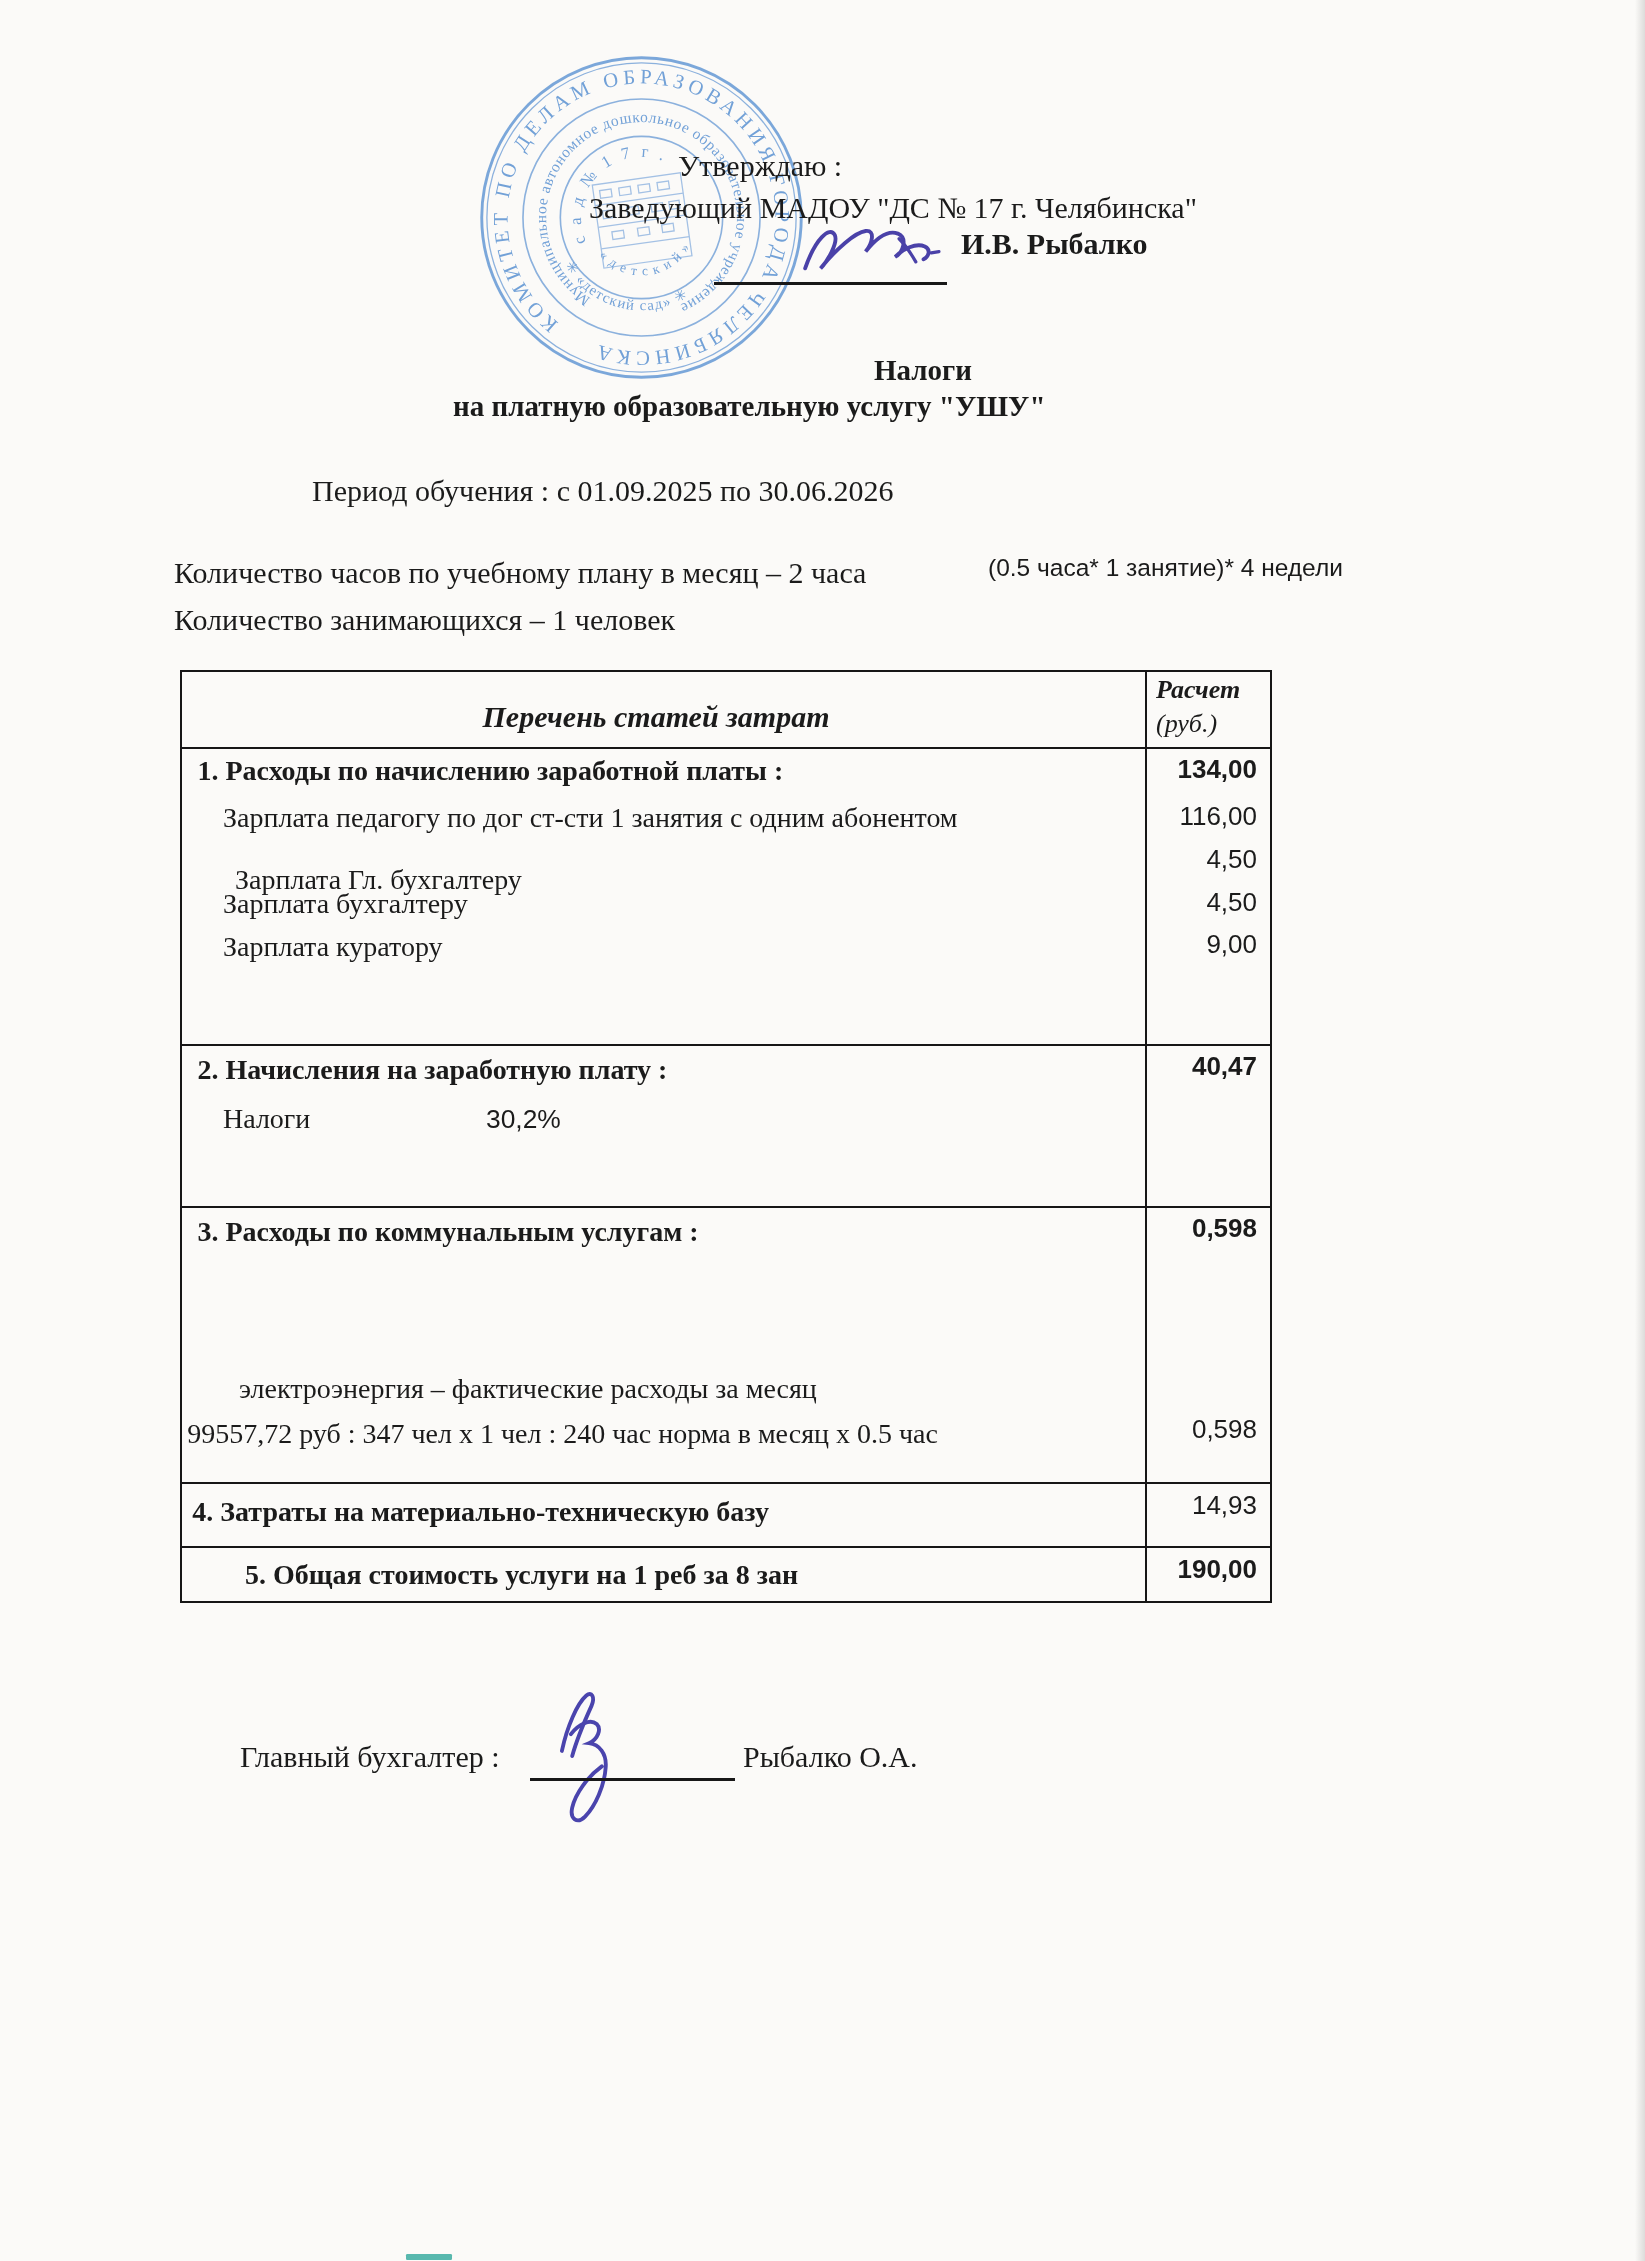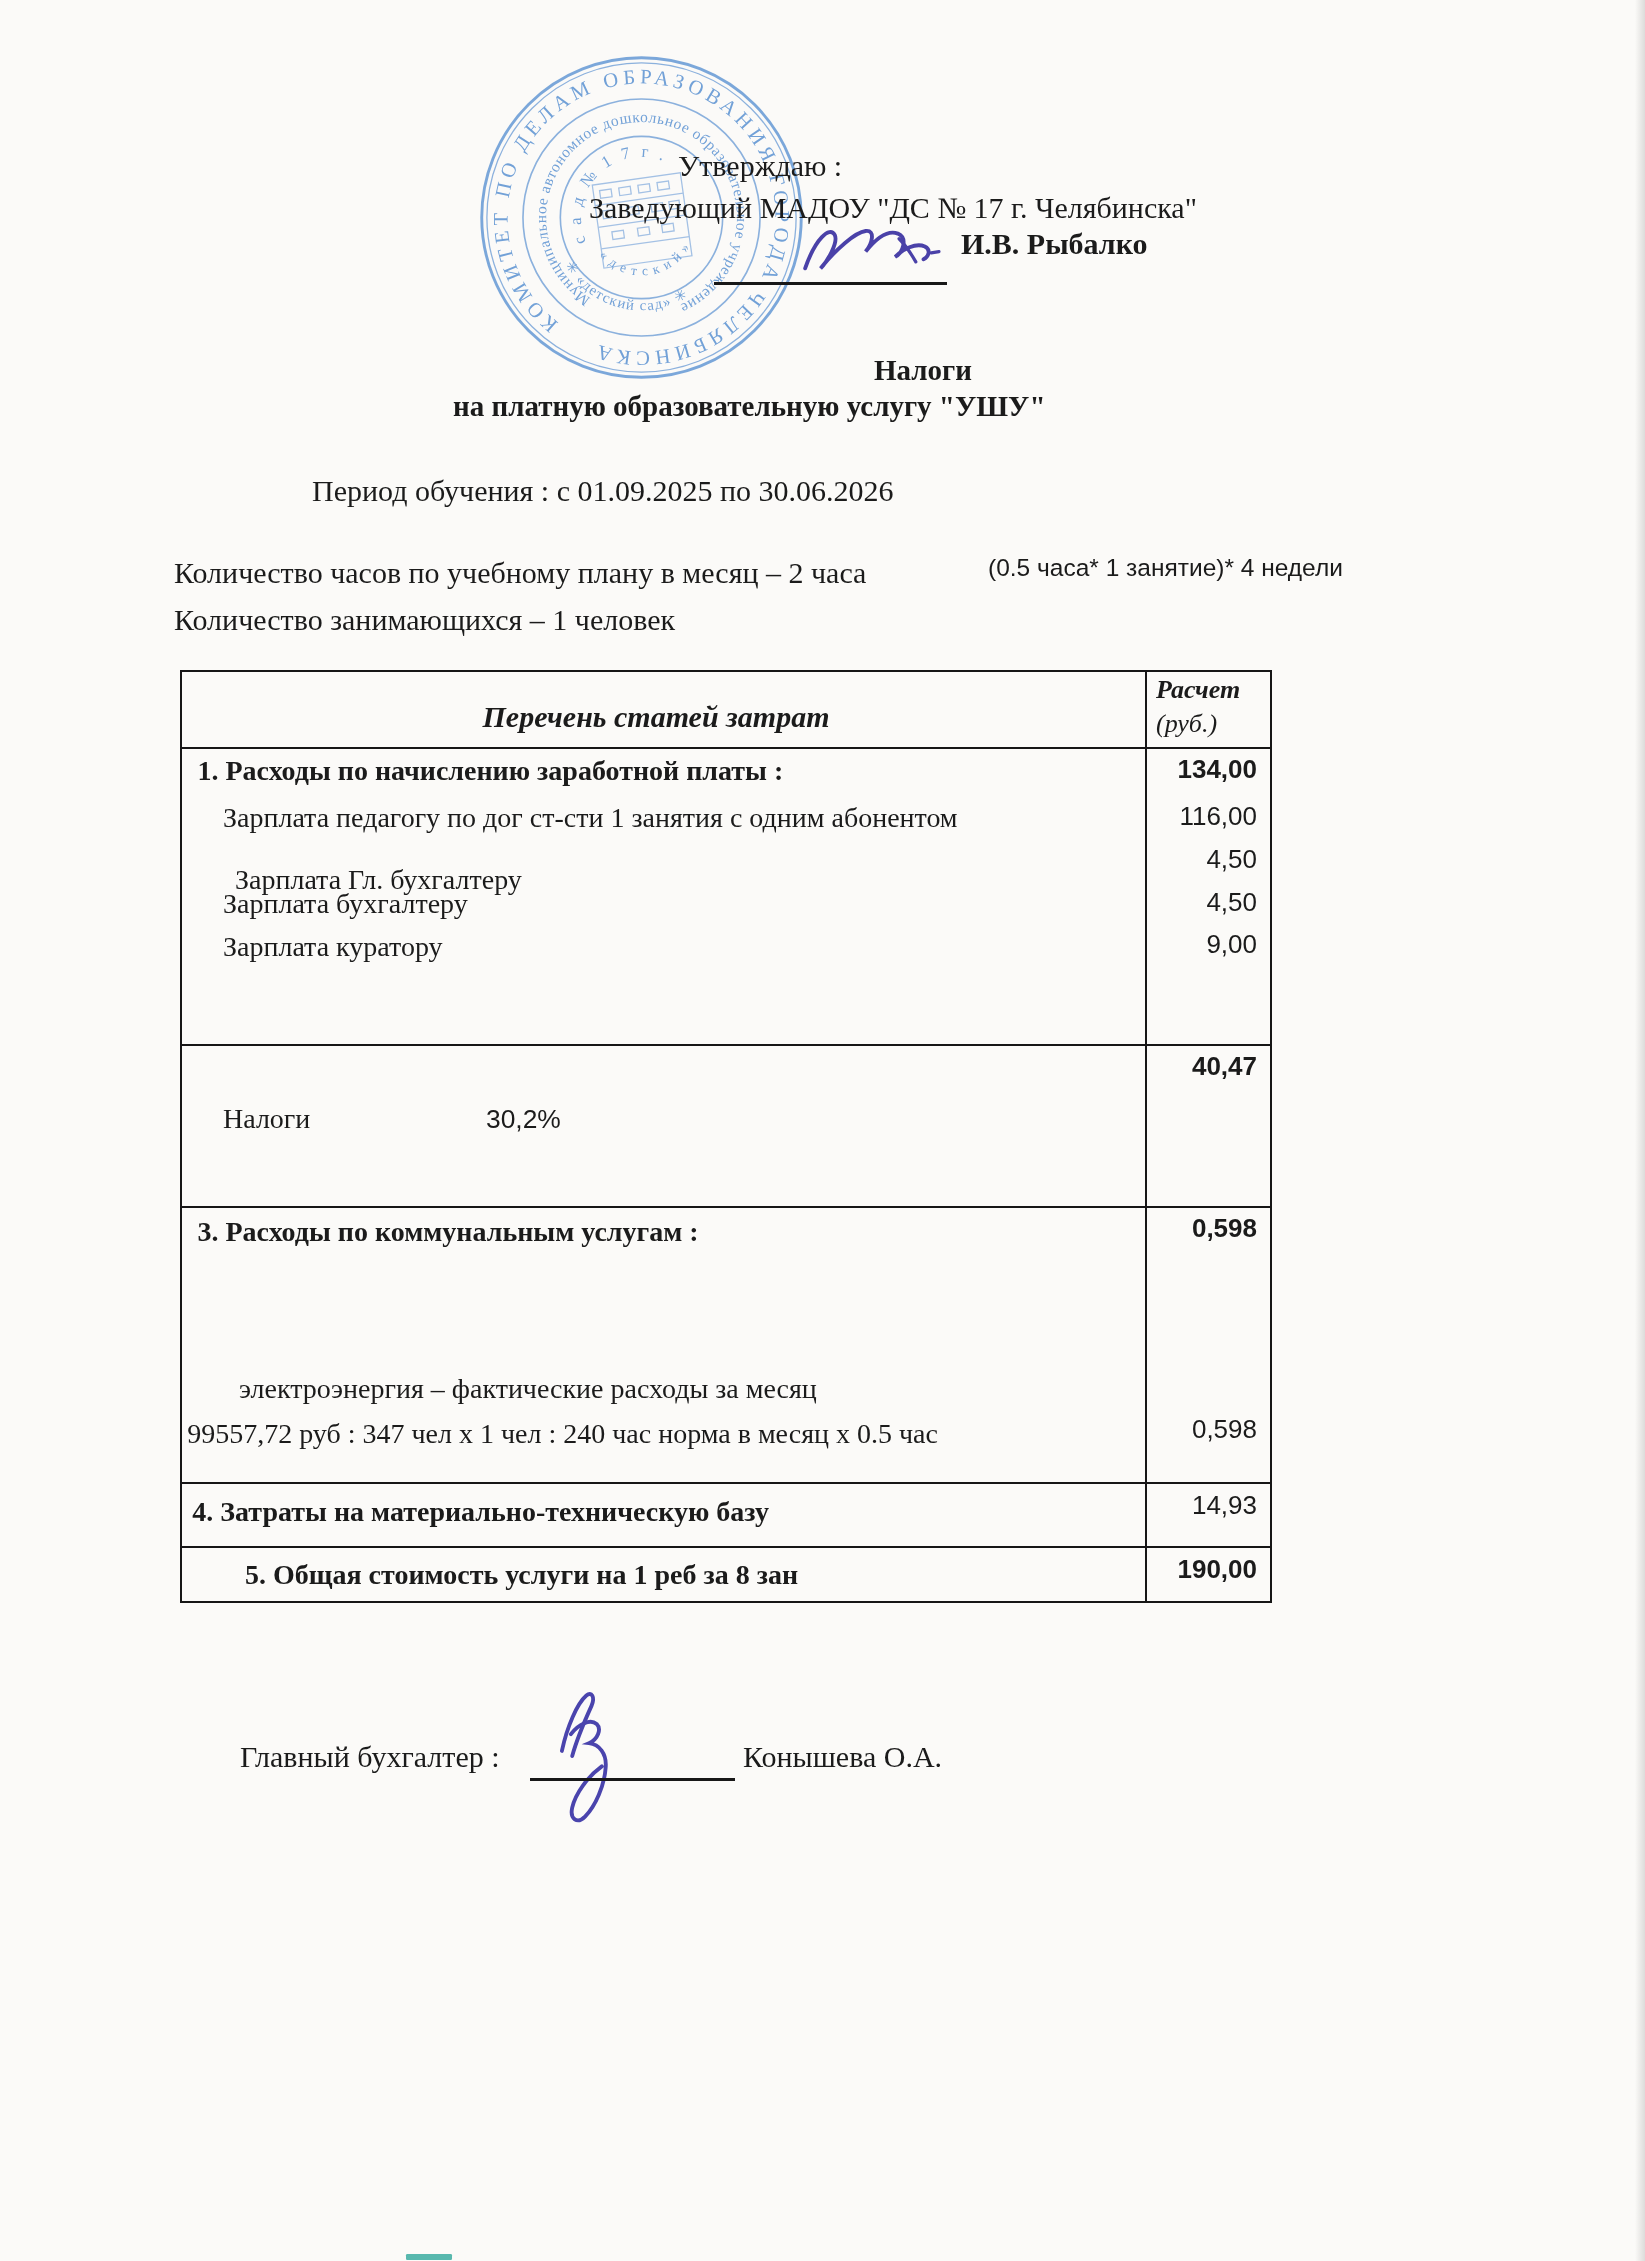--- a/index.html
+++ b/index.html
@@ -217,20 +217,21 @@
         <div class="val bold r1-v">134,00</div>
         <div class="val r1-v0">116,00</div>
         <div class="val r1-v1">4,50</div>
         <div class="val r1-v2">4,50</div>
         <div class="val r1-v3">9,00</div>
       </div>
     </div>
 
     <div class="trow row-2 bordered">
       <div class="c1">
+        <div class="sec-title r2-title">2. Начисления на заработную плату :</div>
         <div class="sub-item r2-tax">Налоги</div>
         <div class="r2-rate">30,2%</div>
       </div>
       <div class="c2">
         <div class="val bold r2-v">40,47</div>
       </div>
     </div>
 
     <div class="trow row-3 bordered">
       <div class="c1">
@@ -262,18 +263,18 @@
       </div>
     </div>
   </div>
 
   <div class="abs footer-label">Главный бухгалтер :</div>
   <svg class="abs konysheva-sig" width="103" height="148" viewBox="0 0 160 230">
     <path d="M34 104 C 42 66 58 30 72 18 C 80 11 86 20 80 34 C 70 56 56 90 50 112" stroke="#4a44ad" stroke-width="6" fill="none" stroke-linecap="round"></path>
     <path d="M48 78 C 60 62 78 54 88 62 C 96 70 90 86 76 92 C 92 94 104 108 102 130 C 100 158 86 190 70 206 C 58 218 46 210 50 192 C 55 170 74 144 96 128" stroke="#4a44ad" stroke-width="6" fill="none" stroke-linecap="round"></path>
   </svg>
   <div class="abs footer-underline"></div>
-  <div class="abs footer-name">Конышева О.А.</div>
+  <div class="abs footer-name">Рыбалко О.А.</div>
 
   <div class="edge-shadow"></div>
   <div class="teal-mark"></div>
 </div>
 
 
 </body></html>

